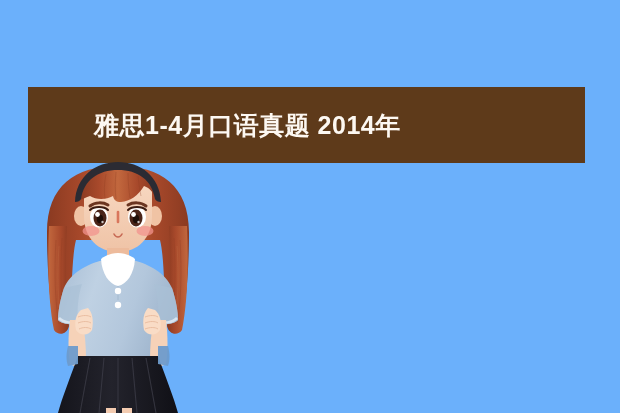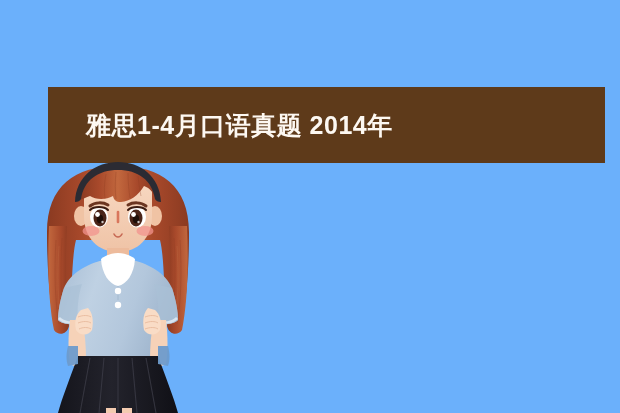--- a/index.html
+++ b/index.html
@@ -15,28 +15,29 @@
   #page {
     position: relative;
     width: 620px;
     height: 413px;
     background: #6BB0FB;
     overflow: hidden;
   }
   
   #title-banner {
     position: absolute;
-    left: 48px;
+    left: 28px;
     top: 87px;
     width: 557px;
     height: 76px;
     background: #5E3A1A;
     box-sizing: border-box;
     display: flex;
     align-items: center;
+    padding-left: 28px;
   }
   #title-text {
     color: #FDF8F2;
     font-size: 25px;
     font-weight: bold;
     letter-spacing: 0.5px;
     padding-left: 38px;
     white-space: nowrap;
     line-height: 1;
   }

